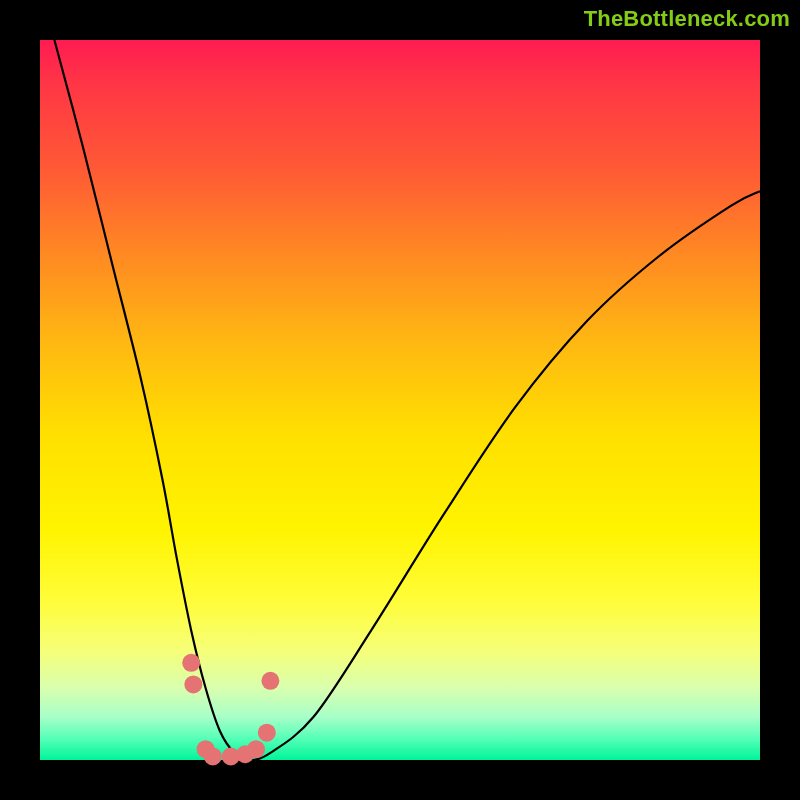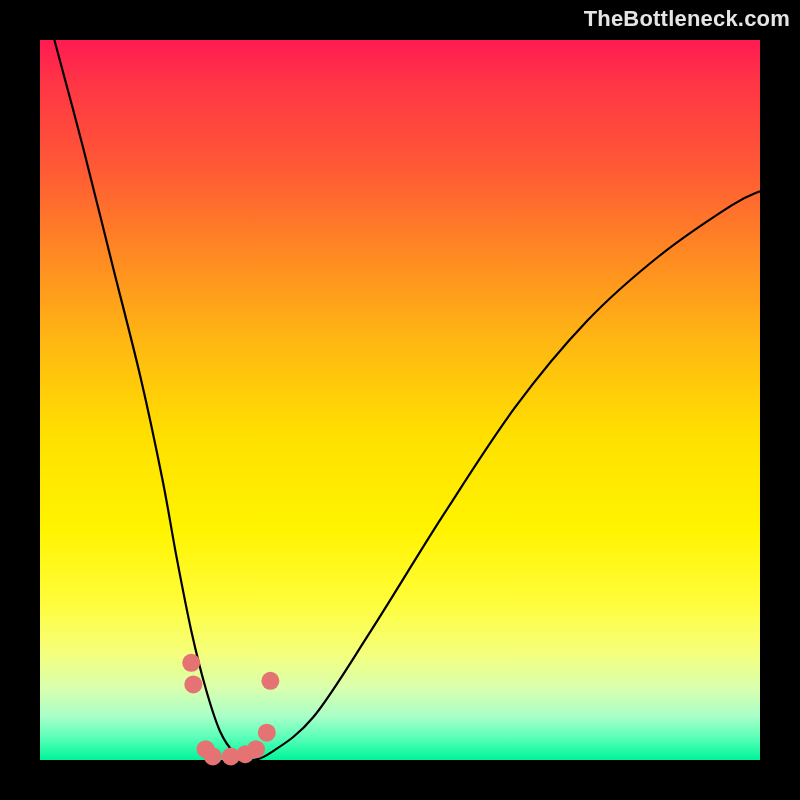--- a/index.html
+++ b/index.html
@@ -38,21 +38,21 @@
       #d9ffae 90%,
       #a8ffc8 94%,
       #56ffb7 97%,
       #00f59a 100%);
   }
   
   .watermark {
     position: absolute;
     top: 6px;
     right: 10px;
-    color: #e5e5e5;
+    color: #84cc16;
     font-size: 22px;
     font-weight: 600;
     letter-spacing: 0.2px;
     pointer-events: none;
   }
   svg {
     position: absolute;
     left: 40px;
     top: 40px;
     width: 720px;

